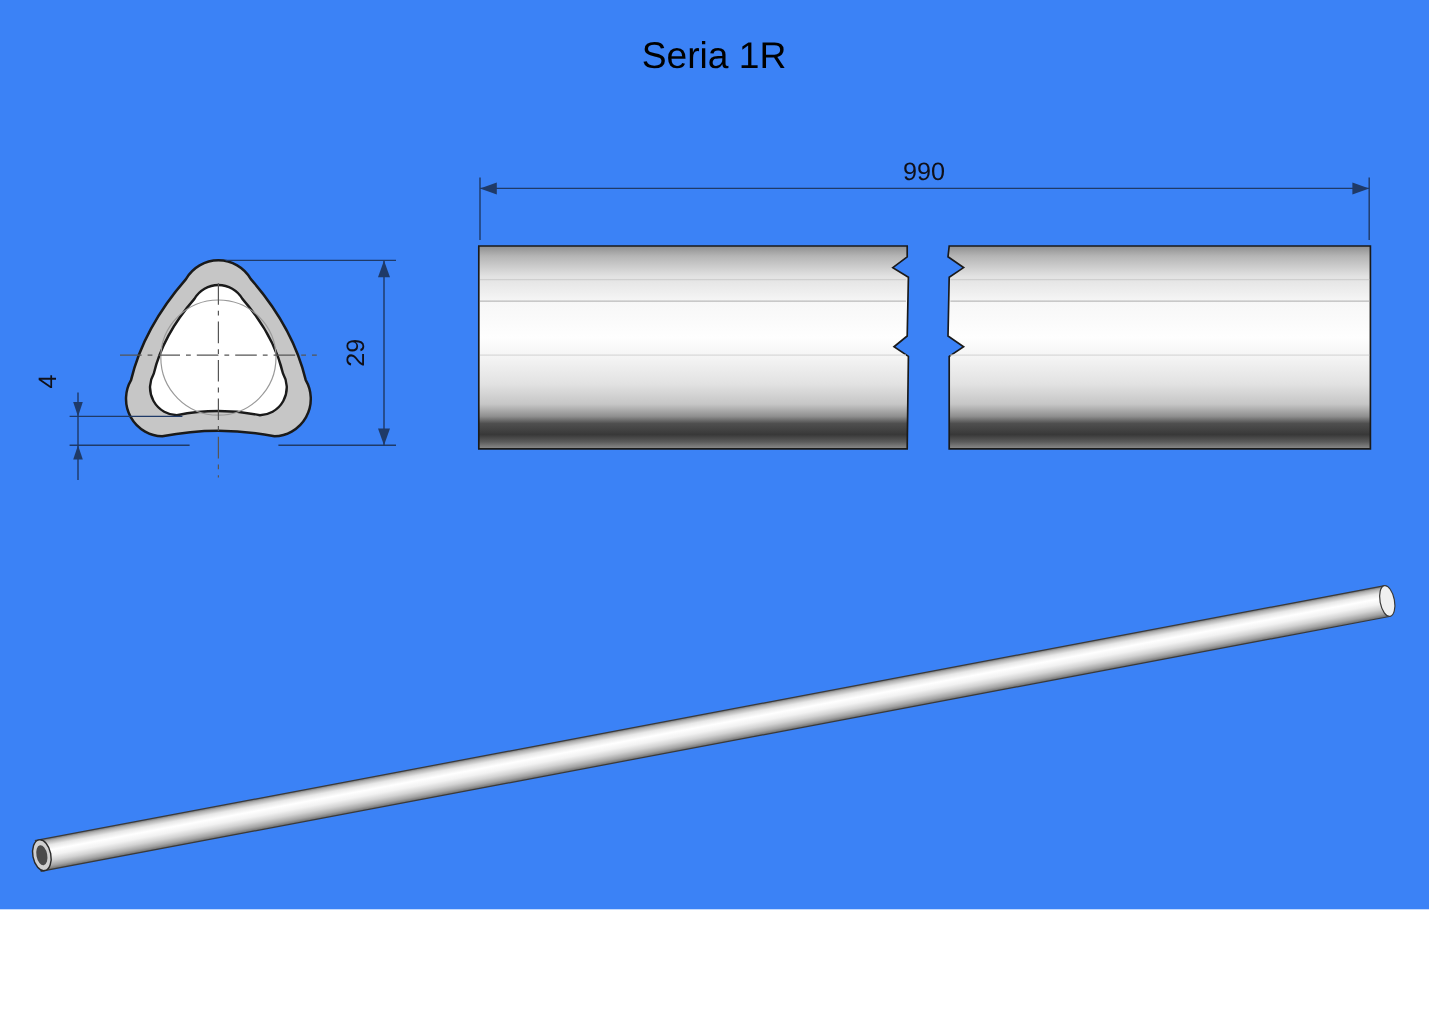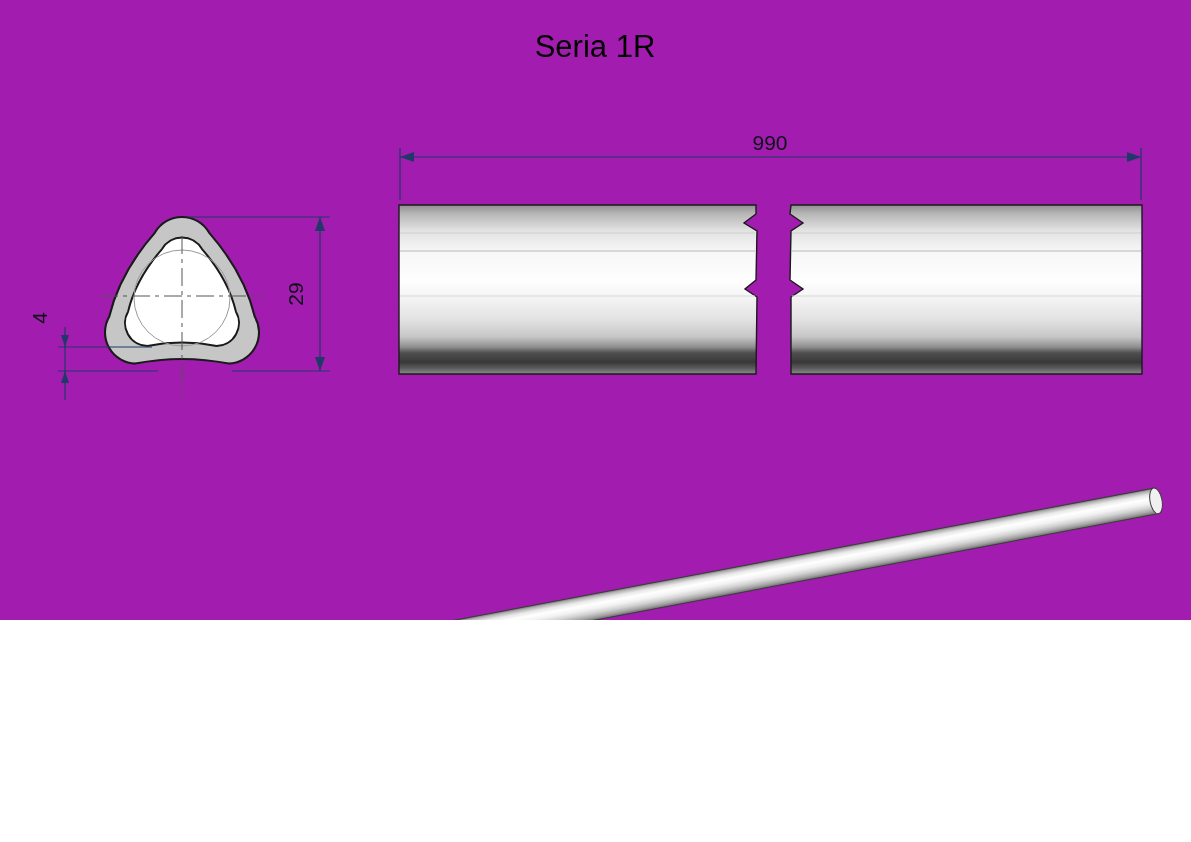--- a/index.html
+++ b/index.html
@@ -4,22 +4,22 @@
 <style>
   html, body {
     margin: 0;
     padding: 0;
     background: #ffffff;
     font-family: "Liberation Sans", sans-serif;
   }
   .page {
     position: relative;
     width: 1191px;
-    height: 620px;
-    background: #a21caf;
+    height: 758px;
+    background: #3b82f6;
     overflow: hidden;
   }
   svg { display: block; }
   text {
     font-family: "Liberation Sans", sans-serif;
     fill: #111111;
   }
   .title-text { font-size: 31px; fill: #000000; }
   .dim-text { font-size: 21px; fill: #101018; }
   .dimline { stroke: #1f3a68; stroke-width: 1.2; fill: none; }

